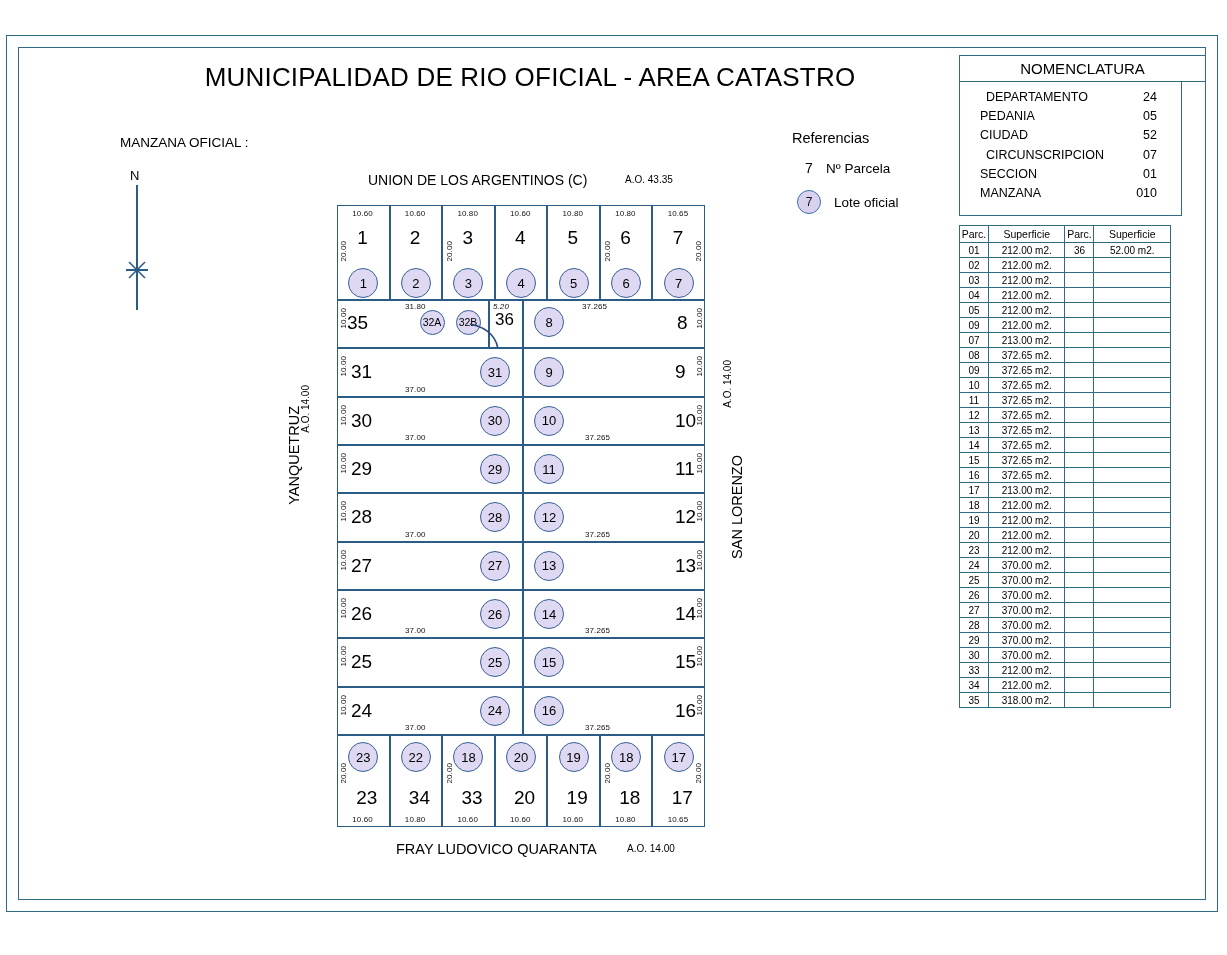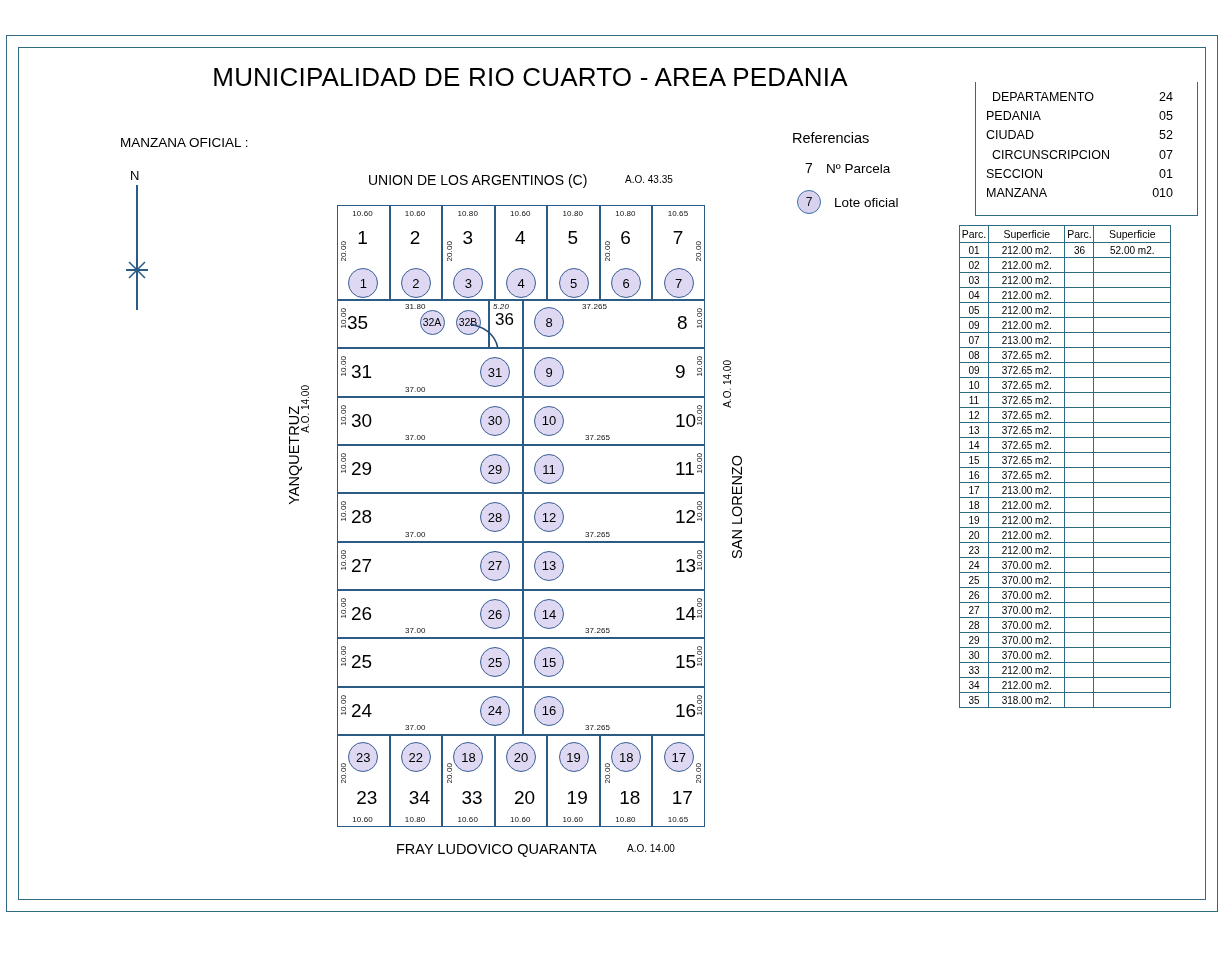--- a/index.html
+++ b/index.html
@@ -43,21 +43,21 @@
   .circ{position:absolute;width:30px;height:30px;border-radius:50%;background:#ded8f2;border:1.7px solid #3a5f96;
         display:flex;align-items:center;justify-content:center;font-size:13px;color:#000;box-sizing:border-box;}
   .circ.small{width:25px;height:25px;font-size:10.5px;}
   .dim{position:absolute;font-size:8px;color:#111;letter-spacing:.1px;}
   .dim.v{writing-mode:vertical-rl;transform:rotate(180deg);}
 
   
   #panel{position:absolute;left:959px;top:55px;width:247px;height:838px;}
   #nom-box{position:absolute;left:0;top:0;width:247px;height:27px;border:1.4px solid #2f6c84;box-sizing:border-box;
            display:flex;align-items:center;justify-content:center;font-size:15px;}
-  #nom-list{position:absolute;left:0;top:27px;width:223px;height:134px;border:1.4px solid #2f6c84;border-top:none;box-sizing:border-box;padding:6px 10px 0 0;margin-left:16px;}
+  #nom-list{position:absolute;left:0;top:27px;width:223px;height:134px;border:1.4px solid #2f6c84;border-top:none;box-sizing:border-box;padding:6px 10px 0 10px;}
   .nom-row{display:flex;justify-content:space-between;font-size:12.5px;line-height:19.2px;}
   .nom-row .k{padding-left:10px;}
   .nom-row .v{padding-right:14px;}
 
   #tbl{position:absolute;left:0;top:170px;width:212px;border-collapse:collapse;font-size:10px;}
   #tbl td,#tbl th{border:1px solid #2f6c84;height:14px;text-align:center;font-weight:normal;padding:0;}
   #tbl th{font-size:10.5px;height:16px;}
   .c-parc{width:30px;}
   .c-sup{width:92px;}
 
@@ -69,21 +69,21 @@
   #foot-hash{position:absolute;right:10px;bottom:4px;font-size:27px;font-weight:bold;}
 </style>
 </head>
 <body>
 
 <div id="sheet">
 
   <div class="frame-outer"></div>
   <div class="frame-inner"></div>
 
-  <div id="title">MUNICIPALIDAD DE RIO CUARTO - AREA PEDANIA</div>
+  <div id="title">MUNICIPALIDAD DE RIO OFICIAL - AREA CATASTRO</div>
   <div id="manzana-oficial">MANZANA OFICIAL  :</div>
 
   <div id="north-letter">N</div>
   <div id="north-arrow">
     <svg width="22" height="125" viewBox="0 0 22 125">
       <line x1="11" y1="0" x2="11" y2="125" stroke="#2a5c86" stroke-width="2"></line>
       <line x1="0" y1="85" x2="22" y2="85" stroke="#2a5c86" stroke-width="2"></line>
       <line x1="3" y1="77" x2="19" y2="93" stroke="#2a5c86" stroke-width="1.6"></line>
       <line x1="19" y1="77" x2="3" y2="93" stroke="#2a5c86" stroke-width="1.6"></line>
     </svg>
@@ -265,20 +265,21 @@
       <div class="pnum" style="left: 334.714px; top: 582px;">17</div>
       <div class="dim" style="left: 330.714px; top: 610px;">10.65</div>
       <div class="dim v" style="left: 2px; top: 558px;">20.00</div>
       <div class="dim v" style="left: 108.143px; top: 558px;">20.00</div>
       <div class="dim v" style="left: 265.857px; top: 558px;">20.00</div>
       <div class="dim v" style="left: 357px; top: 558px;">20.00</div>
     </div>
 
   <div id="panel">
 
+    <div id="nom-box">NOMENCLATURA</div>
     <div id="nom-list">
         <div class="nom-row">
           <span class="k" style="padding-left: 16px;">DEPARTAMENTO</span>
           <span class="v">24</span>
         </div>
         <div class="nom-row">
           <span class="k">PEDANIA</span>
           <span class="v">05</span>
         </div>
         <div class="nom-row">

